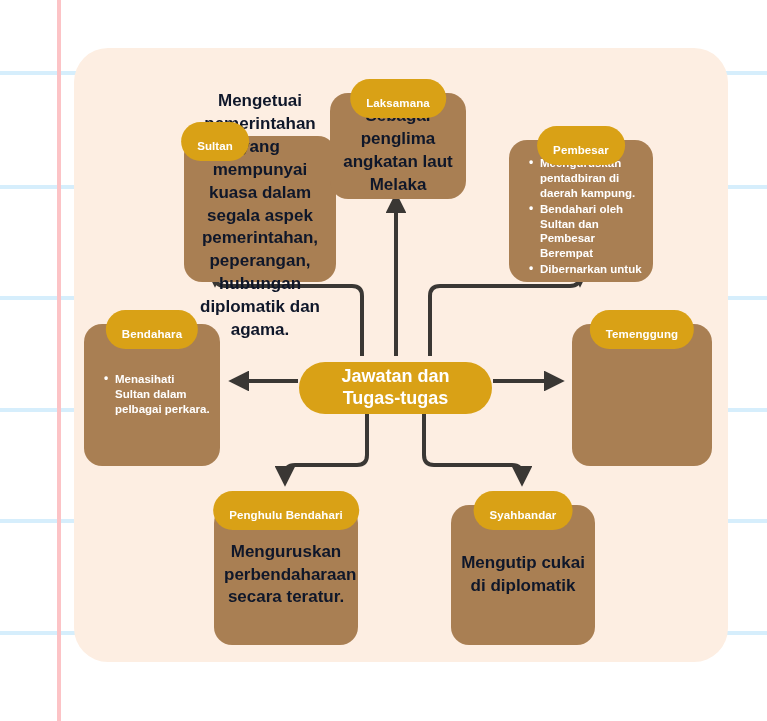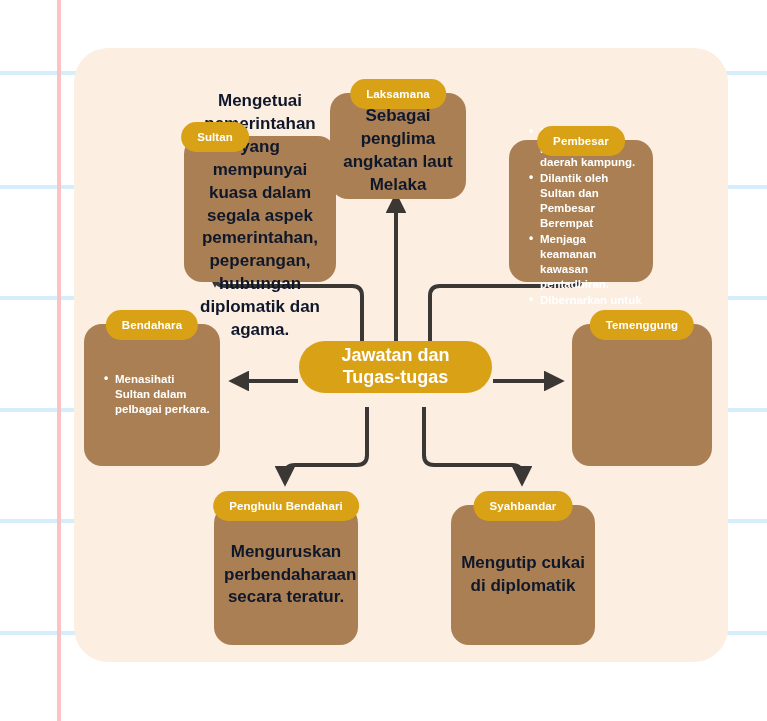--- a/index.html
+++ b/index.html
@@ -80,21 +80,21 @@
     position: absolute;
     top: 0;
     left: 50%;
     transform: translateX(-50%);
     background: #d9a116;
     color: #ffffff;
     border-radius: 999px;
     font-size: 11.5px;
     font-weight: bold;
     line-height: 1;
-    padding: 10px 16px 8px 16px;
+    padding: 19px 16px 8px 16px;
     white-space: nowrap;
     z-index: 3;
     letter-spacing: .1px;
   }
   .body-text {
     color: #0f172a;
     font-size: 17px;
     line-height: 1.35;
     text-align: center;
     font-weight: bold;
@@ -149,21 +149,21 @@
   #node-syahbandar .node-box { align-items: center; }
 
   #node-pembesar .node-box,
   #node-bendahara .node-box,
   #node-temenggung .node-box { align-items: center; }
 
   
   #hub {
     position: absolute;
     left: 299px;
-    top: 341px;
+    top: 362px;
     width: 193px;
     height: 52px;
     background: #d9a116;
     border-radius: 26px;
     display: flex;
     align-items: center;
     justify-content: center;
     z-index: 4;
   }
   #hub .hub-text {
@@ -223,22 +223,21 @@
   <div class="node-box">
     <div class="body-text" style="padding-top:10px">Sebagai penglima angkatan laut Melaka</div>
   </div>
 </div>
 
 <div class="node" id="node-pembesar">
   <div class="pill">Pembesar</div>
   <div class="node-box">
     <ul class="bullets" style="padding-top:12px">
         <li>Meenguruskan pentadbiran di daerah kampung.</li>
-        <li>Dilantik oleh Sultan dan Pembesar Berempat</li>
-        <li>Menjaga keamanan kawasan pentadbiran.</li>
+        <li>Bendahari oleh Sultan dan Pembesar Berempat</li>
         <li>Dibernarkan untuk</li>
       </ul>
   </div>
 </div>
 
 <div class="node" id="node-bendahara">
   <div class="pill">Bendahara</div>
   <div class="node-box">
     <ul class="bullets">
         <li>Menasihati Sultan dalam pelbagai perkara.</li>

